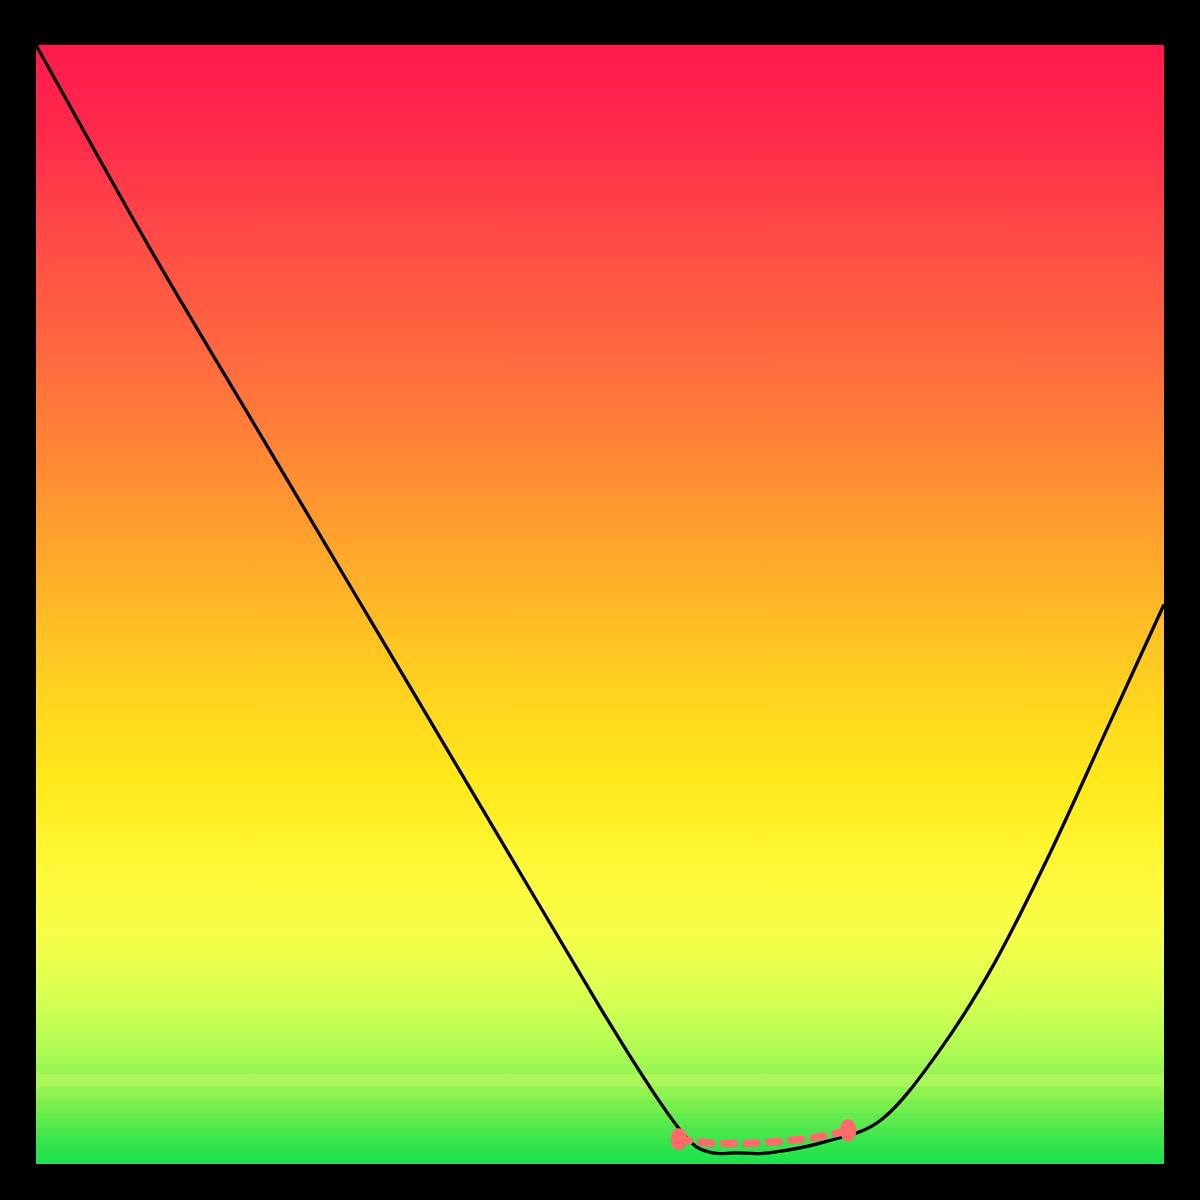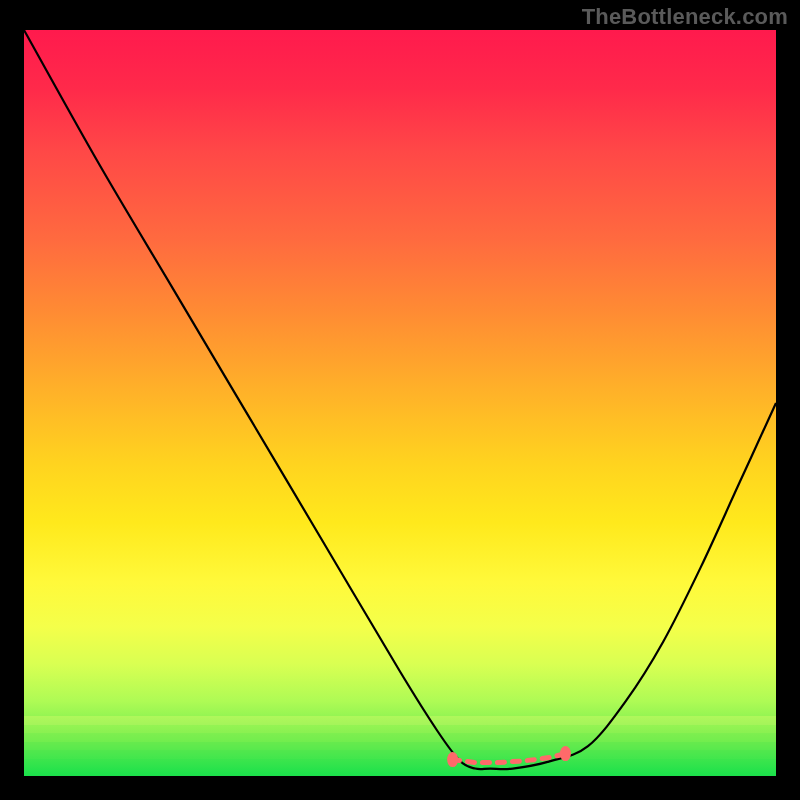--- a/index.html
+++ b/index.html
@@ -82,21 +82,20 @@
     width: 100%;
     height: 100%;
     overflow: visible;
   }
 </style>
 </head>
 <body>
 
 <div class="frame">
 
-  <div class="watermark">TheBottleneck.com</div>
 
   <div class="plot-wrap">
     <div class="plot-inner"></div>
     <div class="bands">
       <div class="b1"></div>
         <div class="b2"></div>
         <div class="b3"></div>
       <div class="b4"></div>
         <div class="b5"></div>
         <div class="b6"></div>

